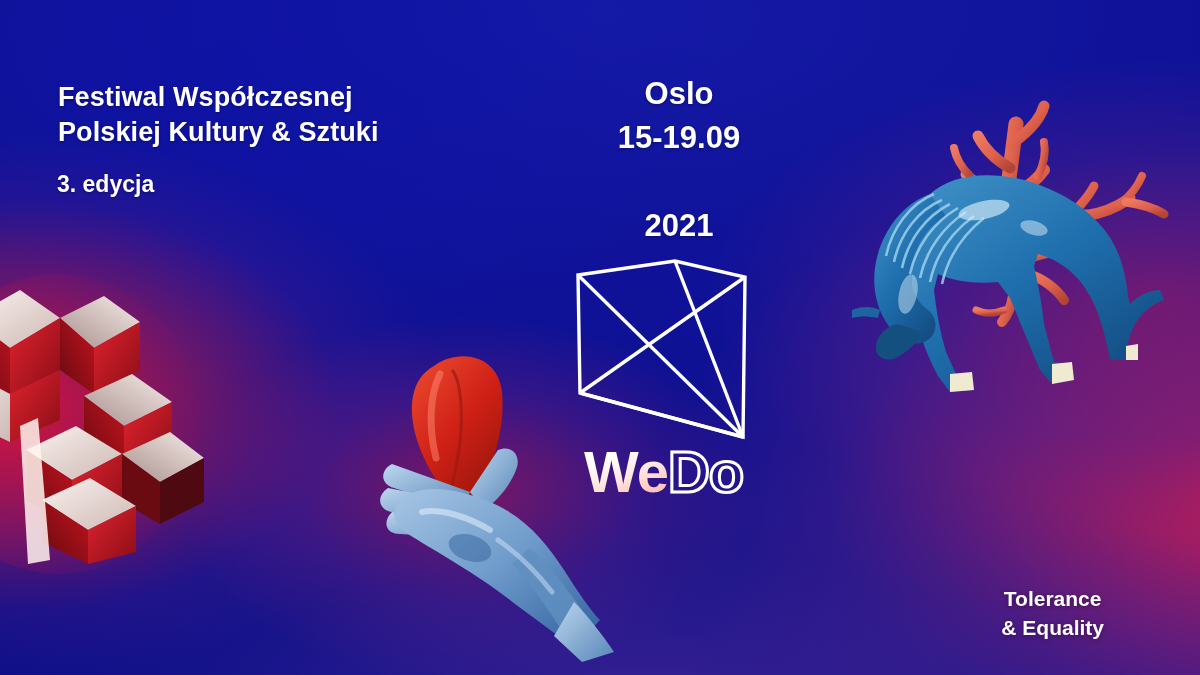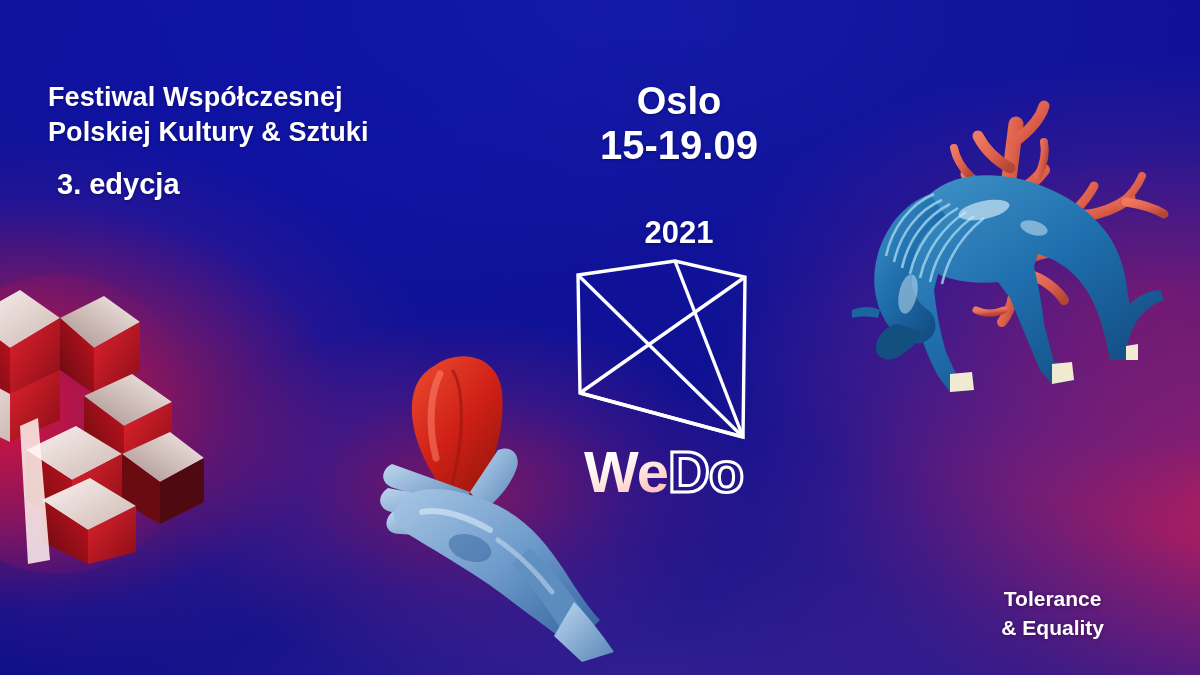--- a/index.html
+++ b/index.html
@@ -44,37 +44,37 @@
       radial-gradient(70% 46% at 54% 104%, rgba(74,40,150,.70) 0%, rgba(48,30,144,.34) 48%,
                       rgba(16,18,148,0) 82%);
   }
   .bg-blue-topleft{
     background:
       radial-gradient(54% 58% at 22% 12%, rgba(14,18,168,.60) 0%, rgba(12,15,145,0) 72%);
   }
 
   
   .festival-title{
-    position:absolute;left:48px;top:80px;
+    position:absolute;left:58px;top:80px;
     color:#ffffff;font-weight:bold;font-size:27px;line-height:35px;
     letter-spacing:.1px;white-space:pre-line;
     text-shadow:0 1px 3px rgba(0,0,20,.35);
   }
   .edition{
     position:absolute;left:57px;top:167px;
-    color:#ffffff;font-weight:bold;font-size:29px;line-height:35px;
+    color:#ffffff;font-weight:bold;font-size:23px;line-height:35px;
     text-shadow:0 1px 3px rgba(0,0,20,.35);
   }
   .date-block{
     position:absolute;left:572px;top:72px;width:214px;
     text-align:center;color:#ffffff;font-weight:bold;
     text-shadow:0 1px 3px rgba(0,0,20,.35);
   }
-  .date-city{font-size:38px;line-height:44px;margin-top:7px;}
-  .date-days{font-size:40px;line-height:44px;}
+  .date-city{font-size:31px;line-height:44px;}
+  .date-days{font-size:31px;line-height:44px;}
   .date-year{font-size:31px;line-height:44px;margin-top:44px;}
 
   .tagline{
     position:absolute;right:96px;bottom:33px;
     text-align:center;color:#ffffff;font-weight:bold;
     font-size:21px;line-height:29px;white-space:pre-line;
     text-shadow:0 1px 4px rgba(40,0,30,.45);
   }
 
   

